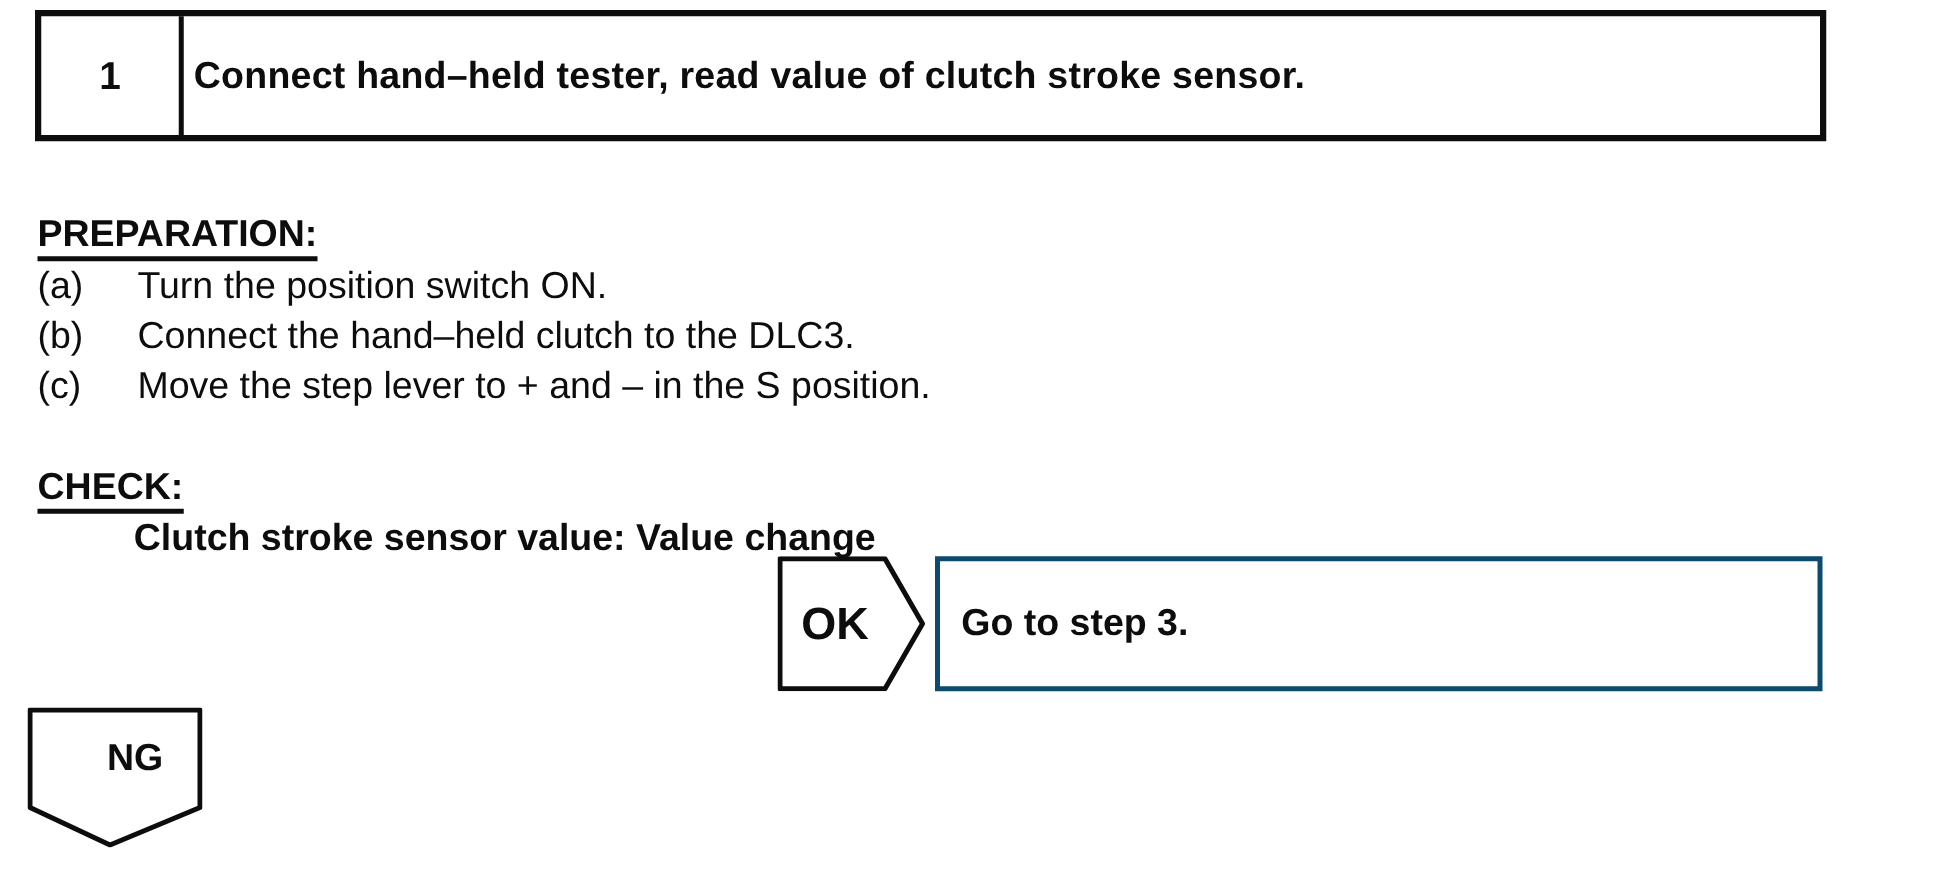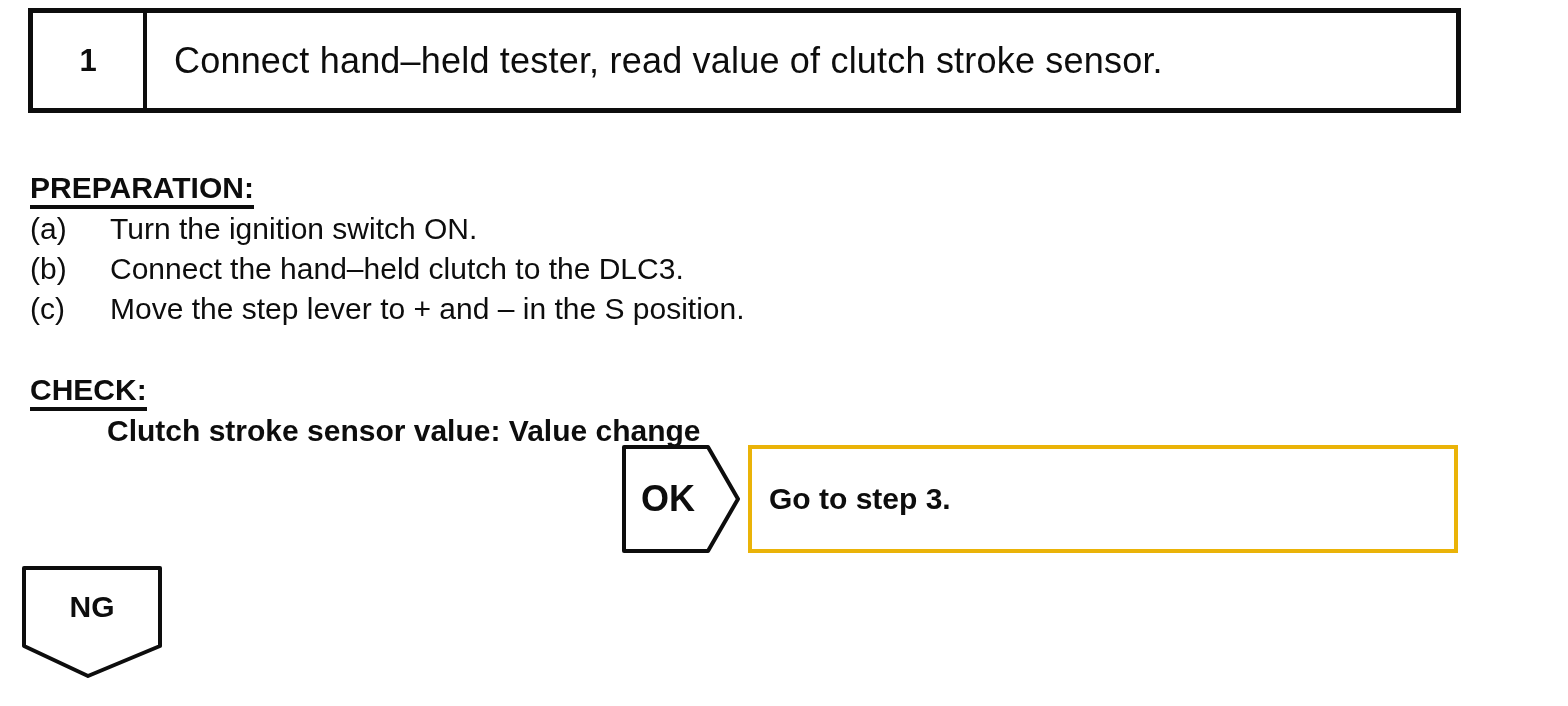--- a/index.html
+++ b/index.html
@@ -22,22 +22,22 @@
   }
   .step-number{
     width:110px;
     border-right:4px solid #0d0d0d;
     display:flex;align-items:center;justify-content:center;
     font-weight:bold;font-size:31px;
   }
   .step-title{
     flex:1;
     display:flex;align-items:center;
-    padding-left:27px;
-    font-weight:normal;font-size:36px;
+    padding-left:8px;
+    font-weight:bold;font-size:30px;
     letter-spacing:.2px;
   }
   
   .procedure{
     position:absolute;left:30px;top:127px;width:1180px;
     font-size:30px;line-height:40px;
   }
   .sec-heading{font-weight:bold;}
   .sec-heading .underlined{
     display:inline-block;
@@ -55,52 +55,52 @@
   }
   .flow-ok svg,.flow-ng svg{display:block;}
   .flow-ok-label{
     position:absolute;left:0;top:0;width:92px;height:108px;
     display:flex;align-items:center;justify-content:center;
     font-weight:bold;font-size:36px;
   }
   .goto-box{
     position:absolute;left:748px;top:445px;
     width:710px;height:108px;
-    border:4px solid #eab308;
+    border:4px solid #0c4a6e;
     box-sizing:border-box;
     display:flex;align-items:center;
     padding-left:17px;
     font-weight:bold;font-size:30px;
     background:#ffffff;
   }
   .flow-ng{
     position:absolute;left:22px;top:566px;width:140px;height:112px;
   }
   .flow-ng-label{
-    position:absolute;left:0;top:0;width:140px;height:82px;
+    position:absolute;left:16px;top:0;width:140px;height:82px;
     display:flex;align-items:center;justify-content:center;
     font-weight:bold;font-size:30px;
   }
 </style>
 </head>
 <body>
 
 <div class="page">
 
   <div class="step-header">
     <div class="step-number">1</div>
     <div class="step-title">Connect hand–held tester, read value of clutch stroke sensor.</div>
   </div>
 
   <div class="procedure">
     <div class="sec-heading"><span class="underlined">PREPARATION:</span></div>
 
     <div class="list-row">
       <span class="list-label">(a)</span>
-      <span>Turn the ignition switch ON.</span>
+      <span>Turn the position switch ON.</span>
     </div>
     <div class="list-row">
       <span class="list-label">(b)</span>
       <span>Connect the hand–held clutch to the DLC3.</span>
     </div>
     <div class="list-row">
       <span class="list-label">(c)</span>
       <span>Move the step lever to + and – in the S position.</span>
     </div>
 

